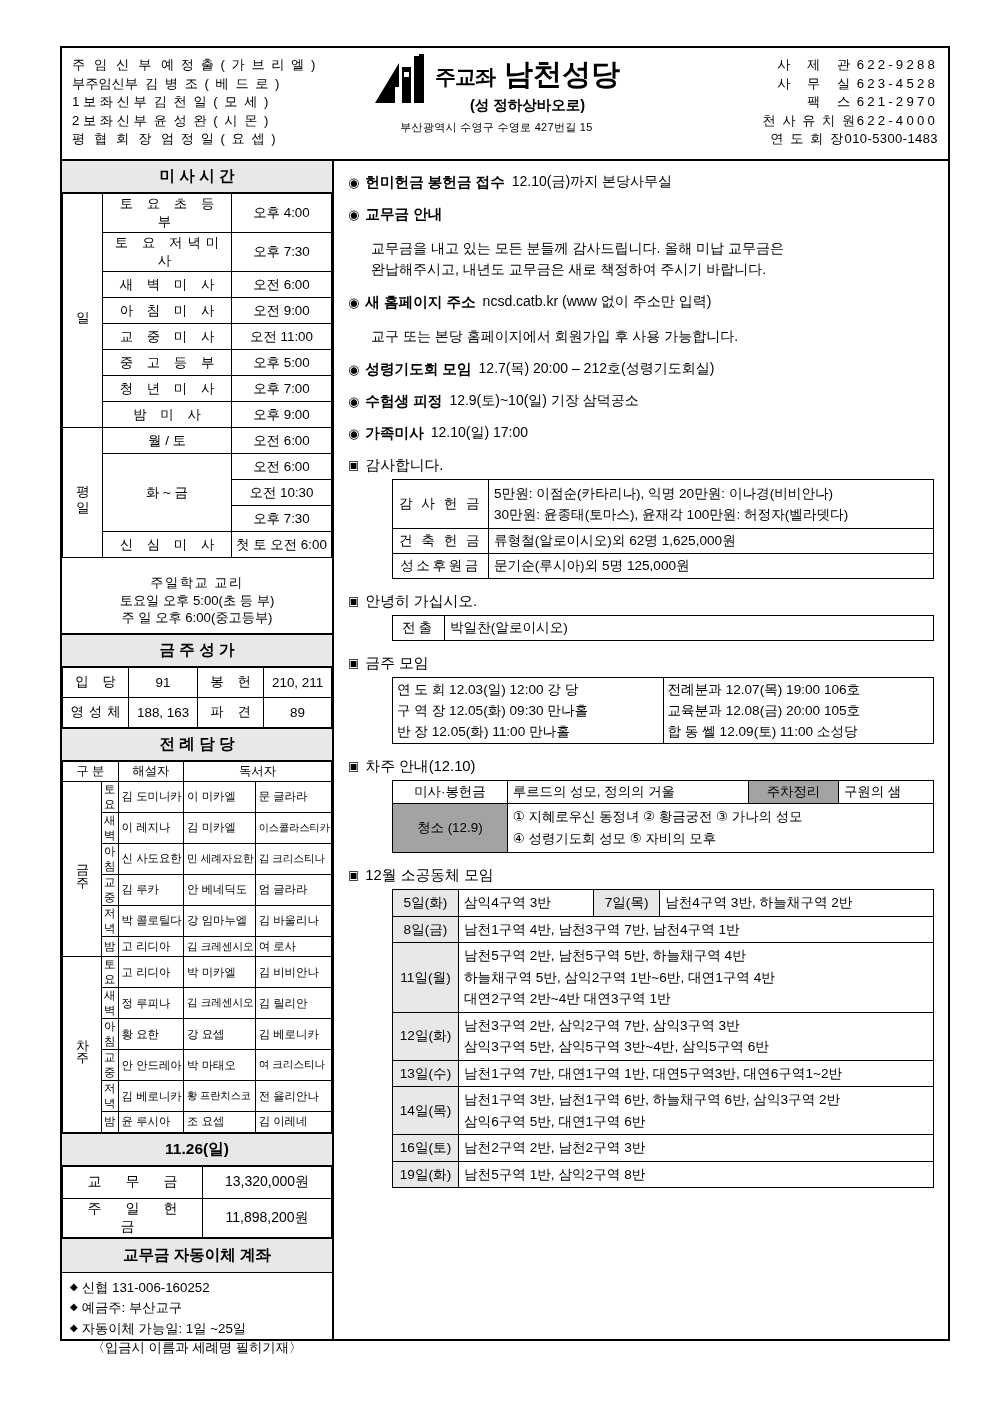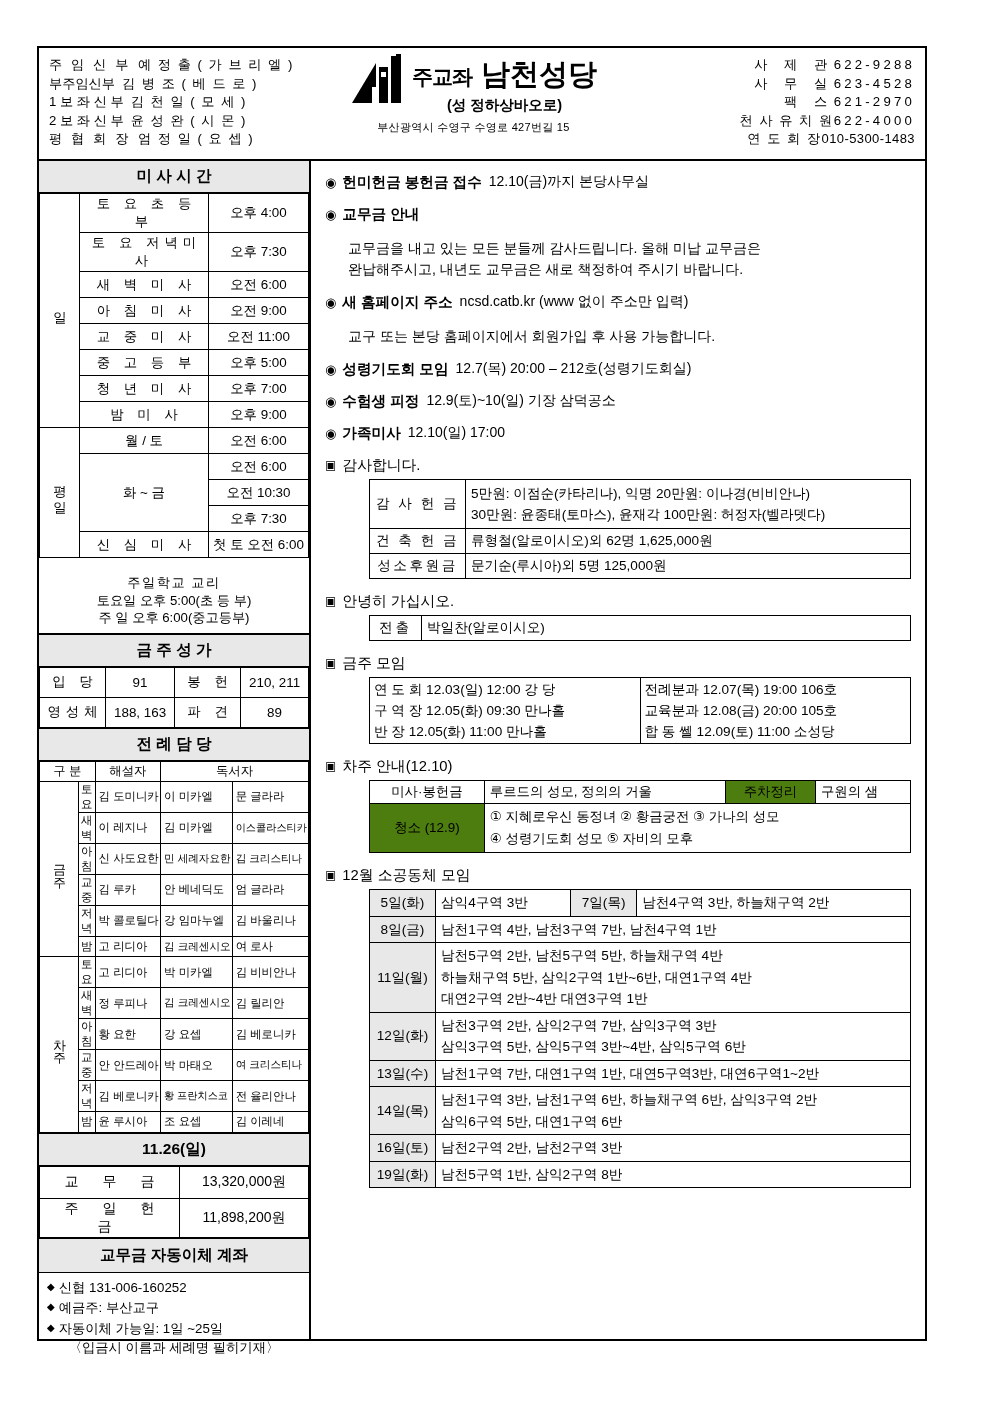--- a/index.html
+++ b/index.html
@@ -6,21 +6,21 @@
   html, body { margin:0; padding:0; }
   body {
     width:992px; height:1403px;
     background:#ffffff;
     font-family:"Liberation Sans","DejaVu Sans",sans-serif;
     color:#000;
     -webkit-font-smoothing:none;
   }
   .page { position:relative; width:992px; height:1403px; }
   .frame {
-    position:absolute; left:37px; top:46px; width:890px; height:1295px;
+    position:absolute; left:60px; top:46px; width:890px; height:1295px;
     border:2px solid #000;
   }
   
   .header { display:flex; height:113px; border-bottom:2px solid #000; }
   .hdr-left { width:262px; padding:8px 0 0 10px; }
   .hdr-left .row {
     display:flex; font-size:13.2px; line-height:18.6px; white-space:nowrap;
   }
   .hdr-left .role { letter-spacing:2.6px; }
   .hdr-left .role.tight { letter-spacing:0px; }
@@ -46,21 +46,21 @@
   .hdr-right .lbl.tight { letter-spacing:1.5px; }
   .hdr-right .num { letter-spacing:3.2px; }
   .hdr-right .num.sm { letter-spacing:0.4px; font-size:13px; }
   
   .body { display:flex; height:1180px; }
   .col-left { width:272px; border-right:2px solid #000; }
   .col-right { flex:1; padding:12px 10px 0 14px; }
   
   table { border-collapse:collapse; width:100%; }
   td, th { border:1px solid #000; font-weight:normal; }
-  .shade { background:#4d7c0f; }
+  .shade { background:#a3a3a3; }
   .bandhead {
     background:#e8e8e8; text-align:center; font-weight:bold;
     font-size:15.5px; padding:5px 0; border-bottom:1px solid #000;
     border-top:1px solid #000;
   }
   
   .mass td { font-size:13.4px; height:26px; text-align:center; }
   .mass .v { width:40px; }
   .mass .nm { letter-spacing:5px; text-indent:5px; }
   .mass .tm { width:100px; }

